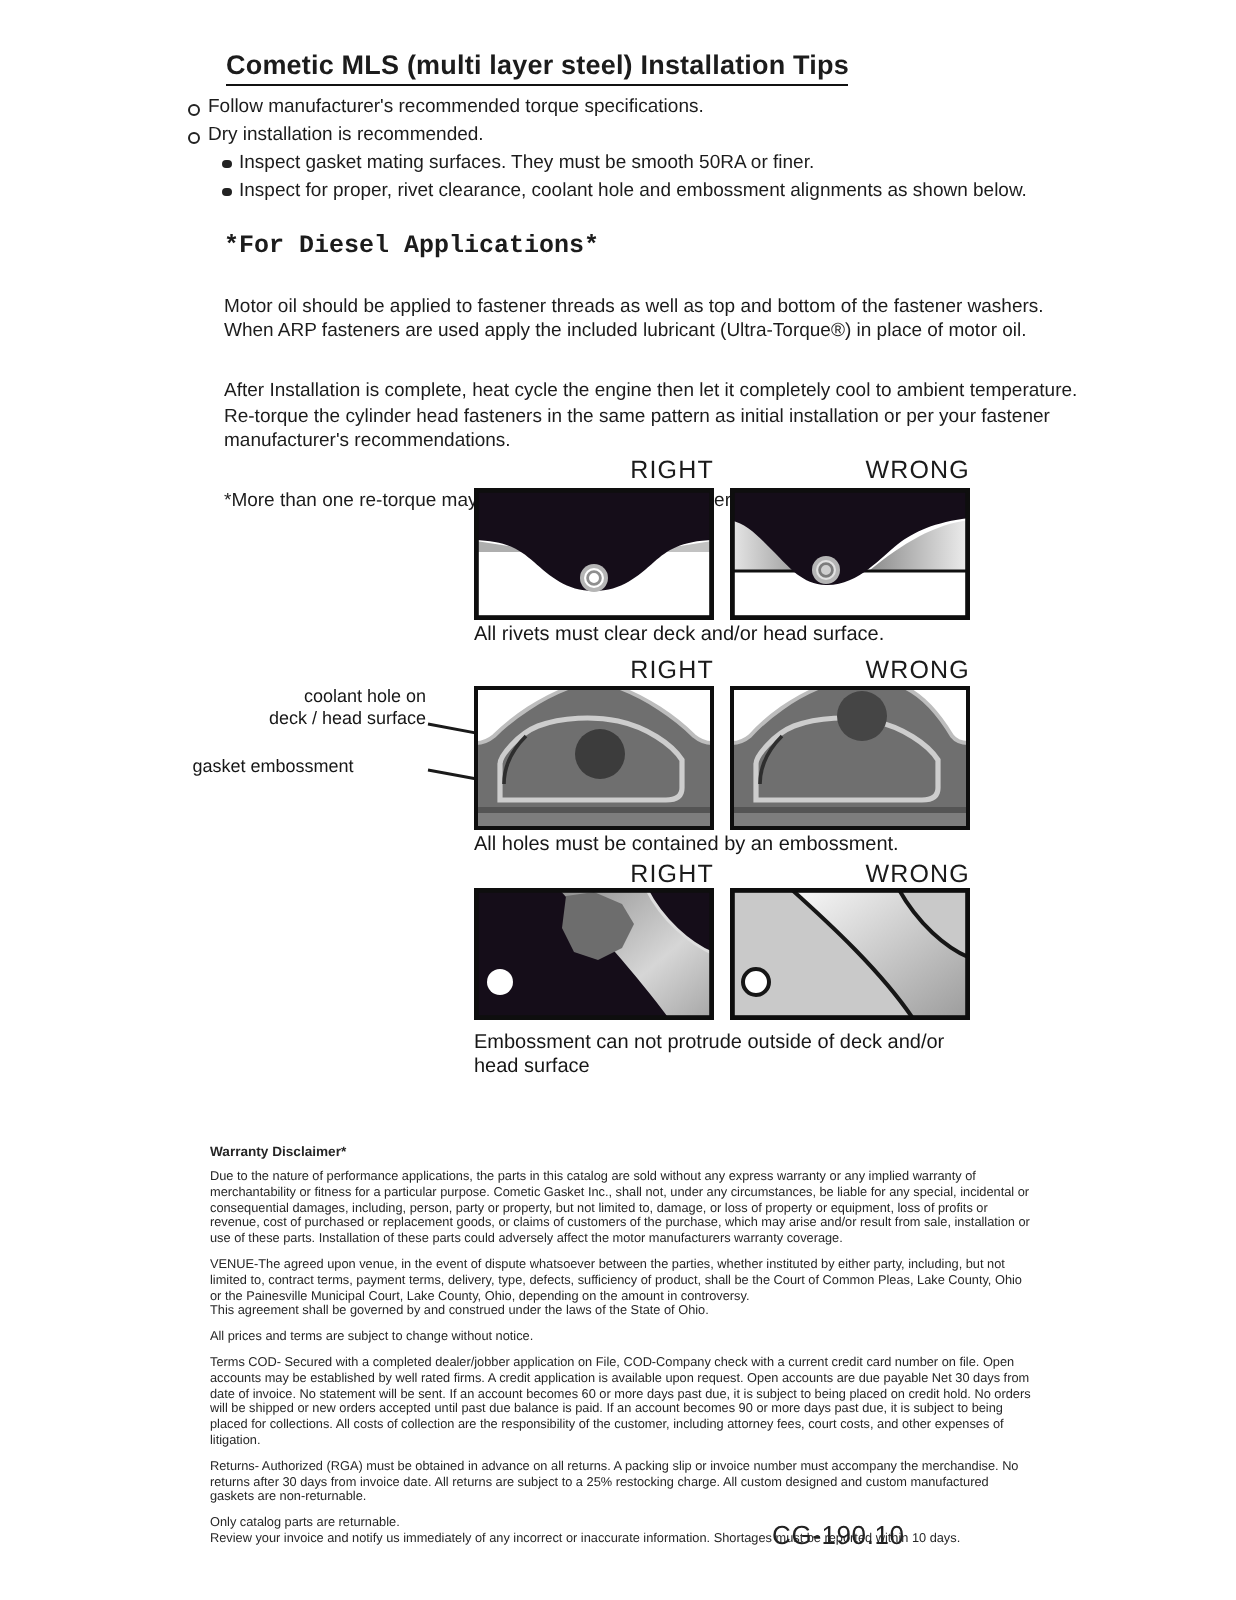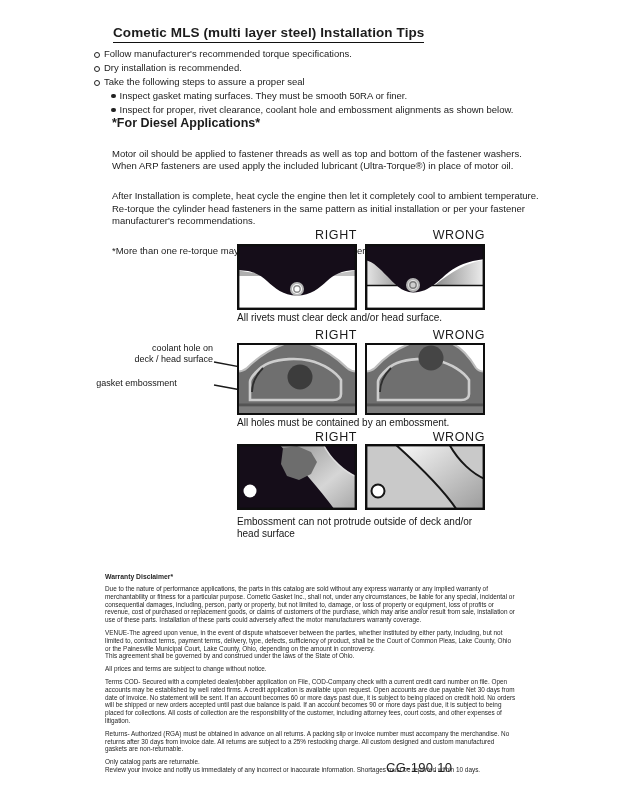--- a/index.html
+++ b/index.html
@@ -26,21 +26,21 @@
     display:inline-block; margin:4.5px 4px 0 0; flex:none;
   }
   .subtips { margin-left:17px !important; }
   .dot {
     width:4.5px; height:4.5px; background:#222; border-radius:50%;
     display:inline-block; margin:4.5px 4px 0 0; flex:none;
   }
 
   
   .diesel { left:112px; top:116px; width:430px; }
-  .diesel h2 { margin:0 0 7px 0; font-size:12.5px; font-weight:bold; }
+  .diesel h2 { margin:0 0 7px 0; font-size:12.5px; font-weight:bold;font-family:Liberation Mono, monospace; }
   .diesel p { margin:18px 0 12px 0; font-size:9.5px; line-height:12.2px; }
 
   
   .dlabel {
     width:120px; text-align:right; font-size:12.5px; letter-spacing:0.6px;
     white-space:nowrap; color:#1b1b1b;
   }
   .panel { display:block; }
   .caption { font-size:10px; line-height:11.5px; color:#161616; }
   .callout { font-size:9px; line-height:11px; text-align:right; color:#161616; }
@@ -65,24 +65,20 @@
         <li>
           <span class="ring"></span>
           <span>Follow manufacturer's recommended torque specifications.</span>
         </li>
 
         <li>
           <span class="ring"></span>
           <span>Dry installation is recommended.</span>
         </li>
 
-        <li>
-          <span class="ring"></span>
-          <span>Take the following steps to assure a proper seal</span>
-        </li>
       </ul>
     <ul class="subtips">
 
         <li>
           <span class="dot"></span>
           <span>Inspect gasket mating surfaces.  They must be smooth 50RA or finer.</span>
         </li>
 
         <li>
           <span class="dot"></span>

